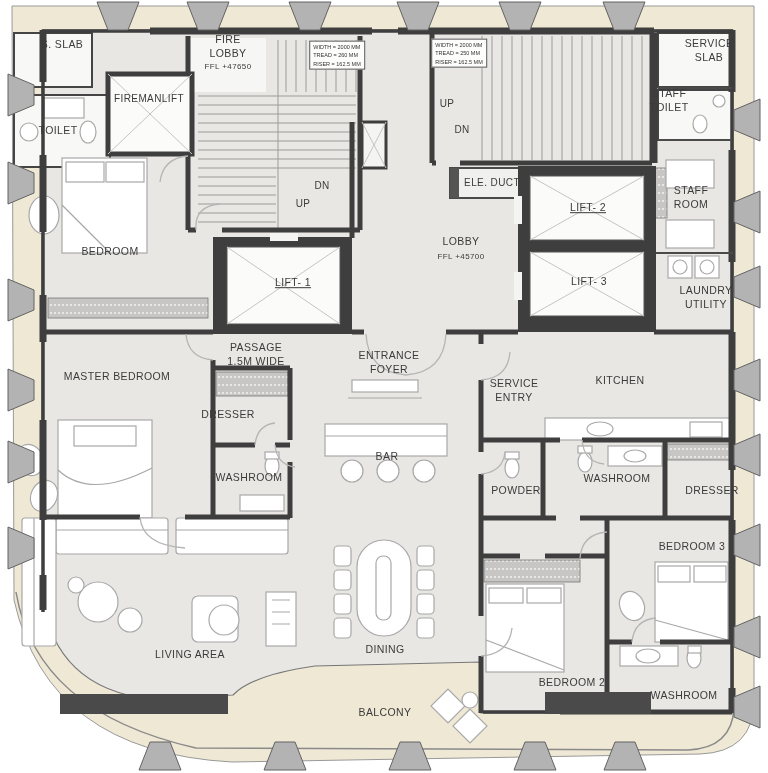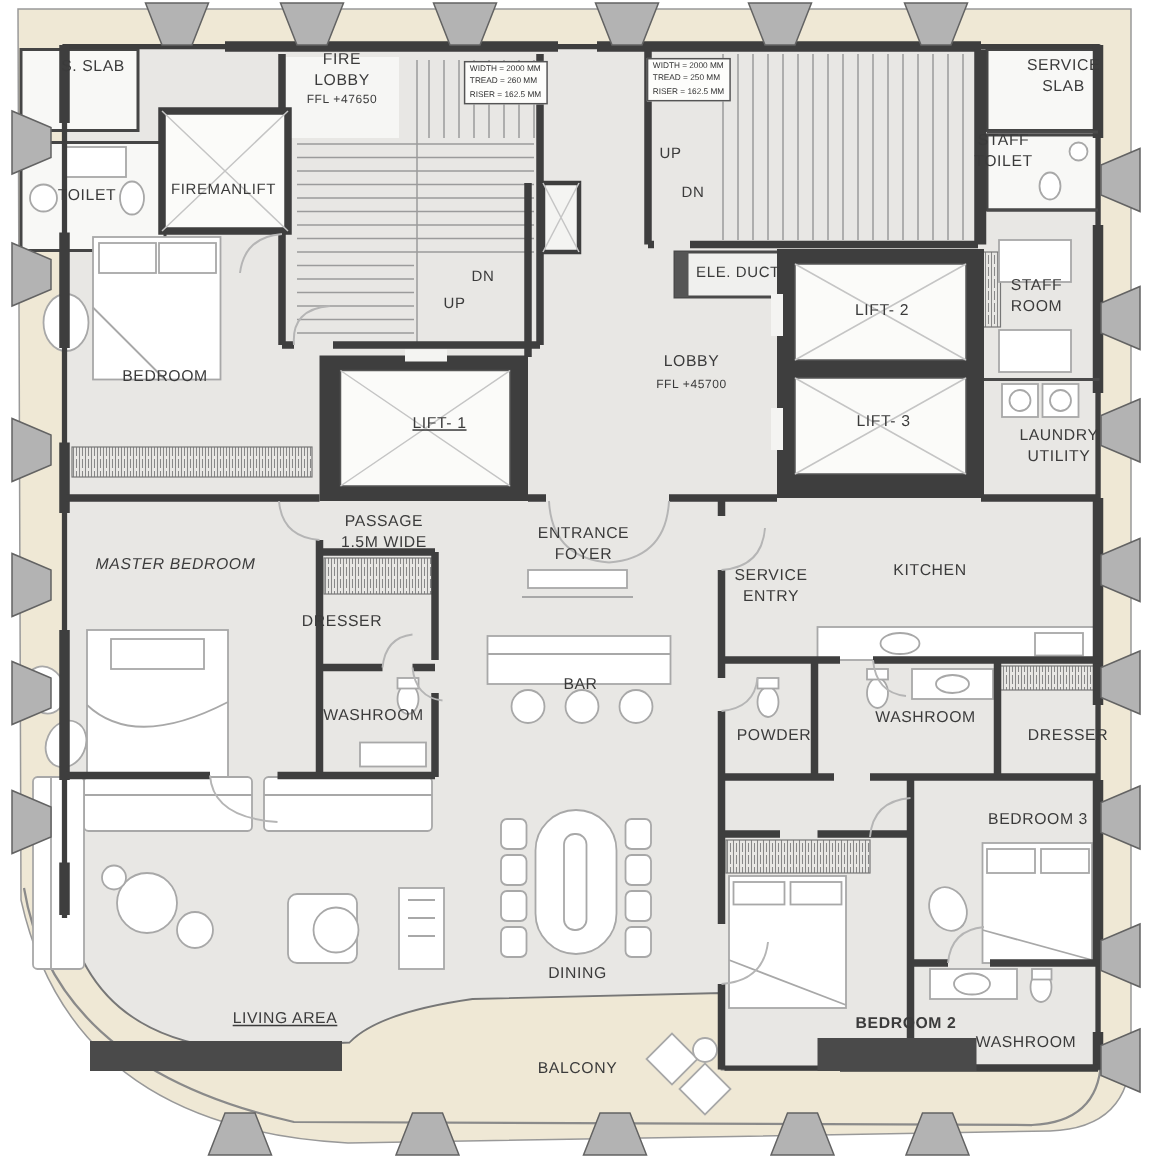--- a/index.html
+++ b/index.html
@@ -306,56 +306,56 @@
   </svg>
 
   <div id="labels">
       <div class="lbl" style="left: 62px; top: 45px;">S. SLAB</div>
       <div class="lbl" style="left: 228px; top: 47px;">FIRE
 LOBBY</div>
       <div class="lbl" style="left: 228px; top: 67px; font-size: 8px;">FFL +47650</div>
       <div class="lbl" style="left: 709px; top: 51px;">SERVICE
 SLAB</div>
       <div class="lbl" style="left: 58px; top: 131px;">TOILET</div>
-      <div class="lbl" style="left: 149px; top: 127px; font-size: 10px;">FIREMANLIFT</div>
+      <div class="lbl" style="left: 149px; top: 98px; font-size: 10px;">FIREMANLIFT</div>
       <div class="lbl" style="left: 669px; top: 101px;">STAFF
 TOILET</div>
       <div class="lbl" style="left: 447px; top: 103px; font-size: 10px;">UP</div>
       <div class="lbl" style="left: 462px; top: 129px; font-size: 10px;">DN</div>
       <div class="lbl" style="left: 492px; top: 182px; font-size: 10px;">ELE. DUCT</div>
       <div class="lbl" style="left: 322px; top: 185px; font-size: 10px;">DN</div>
       <div class="lbl" style="left: 303px; top: 203px; font-size: 10px;">UP</div>
-      <div class="lbl" style="left: 588px; top: 208px;">LIFT- 2</div>
+      <div class="lbl" style="left: 588px; top: 208px; text-decoration: underline;">LIFT- 2</div>
       <div class="lbl" style="left: 691px; top: 198px;">STAFF
 ROOM</div>
       <div class="lbl" style="left: 110px; top: 252px;">BEDROOM</div>
       <div class="lbl" style="left: 461px; top: 242px;">LOBBY</div>
       <div class="lbl" style="left: 461px; top: 257px; font-size: 8px;">FFL +45700</div>
       <div class="lbl" style="left: 293px; top: 283px; text-decoration: underline;">LIFT- 1</div>
       <div class="lbl" style="left: 589px; top: 282px;">LIFT- 3</div>
       <div class="lbl" style="left: 706px; top: 298px; text-align: center;">LAUNDRY
 UTILITY</div>
       <div class="lbl" style="left: 256px; top: 355px;">PASSAGE
 1.5M WIDE</div>
       <div class="lbl" style="left: 389px; top: 363px;">ENTRANCE
 FOYER</div>
-      <div class="lbl" style="left: 117px; top: 377px; font-style: italic;">MASTER BEDROOM</div>
+      <div class="lbl" style="left: 117px; top: 377px;">MASTER BEDROOM</div>
       <div class="lbl" style="left: 514px; top: 391px;">SERVICE
 ENTRY</div>
       <div class="lbl" style="left: 620px; top: 381px;">KITCHEN</div>
       <div class="lbl" style="left: 228px; top: 415px;">DRESSER</div>
       <div class="lbl" style="left: 387px; top: 438px; margin-top: 19px;">BAR</div>
       <div class="lbl" style="left: 249px; top: 478px;">WASHROOM</div>
       <div class="lbl" style="left: 508px; top: 491px; padding-left: 16px;">POWDER</div>
       <div class="lbl" style="left: 617px; top: 479px;">WASHROOM</div>
       <div class="lbl" style="left: 712px; top: 491px;">DRESSER</div>
       <div class="lbl" style="left: 692px; top: 547px; text-align: center;">BEDROOM 3</div>
-      <div class="lbl" style="left: 190px; top: 680px; text-decoration: underline;">LIVING AREA</div>
+      <div class="lbl" style="left: 190px; top: 655px;">LIVING AREA</div>
       <div class="lbl" style="left: 385px; top: 650px;">DINING</div>
-      <div class="lbl" style="left: 604px; top: 683px; font-weight: bold;">BEDROOM 2</div>
+      <div class="lbl" style="left: 572px; top: 683px;">BEDROOM 2</div>
       <div class="lbl" style="left: 684px; top: 696px;">WASHROOM</div>
       <div class="lbl" style="left: 385px; top: 713px;">BALCONY</div>
       <div class="spec" style="left: 337px; top: 55px;">
         <div>WIDTH = 2000 MM</div>
         <div>TREAD = 260 MM</div>
         <div>RISER = 162.5 MM</div>
       </div>
       <div class="spec" style="left: 459px; top: 53px;">
         <div>WIDTH = 2000 MM</div>
         <div>TREAD = 250 MM</div>

